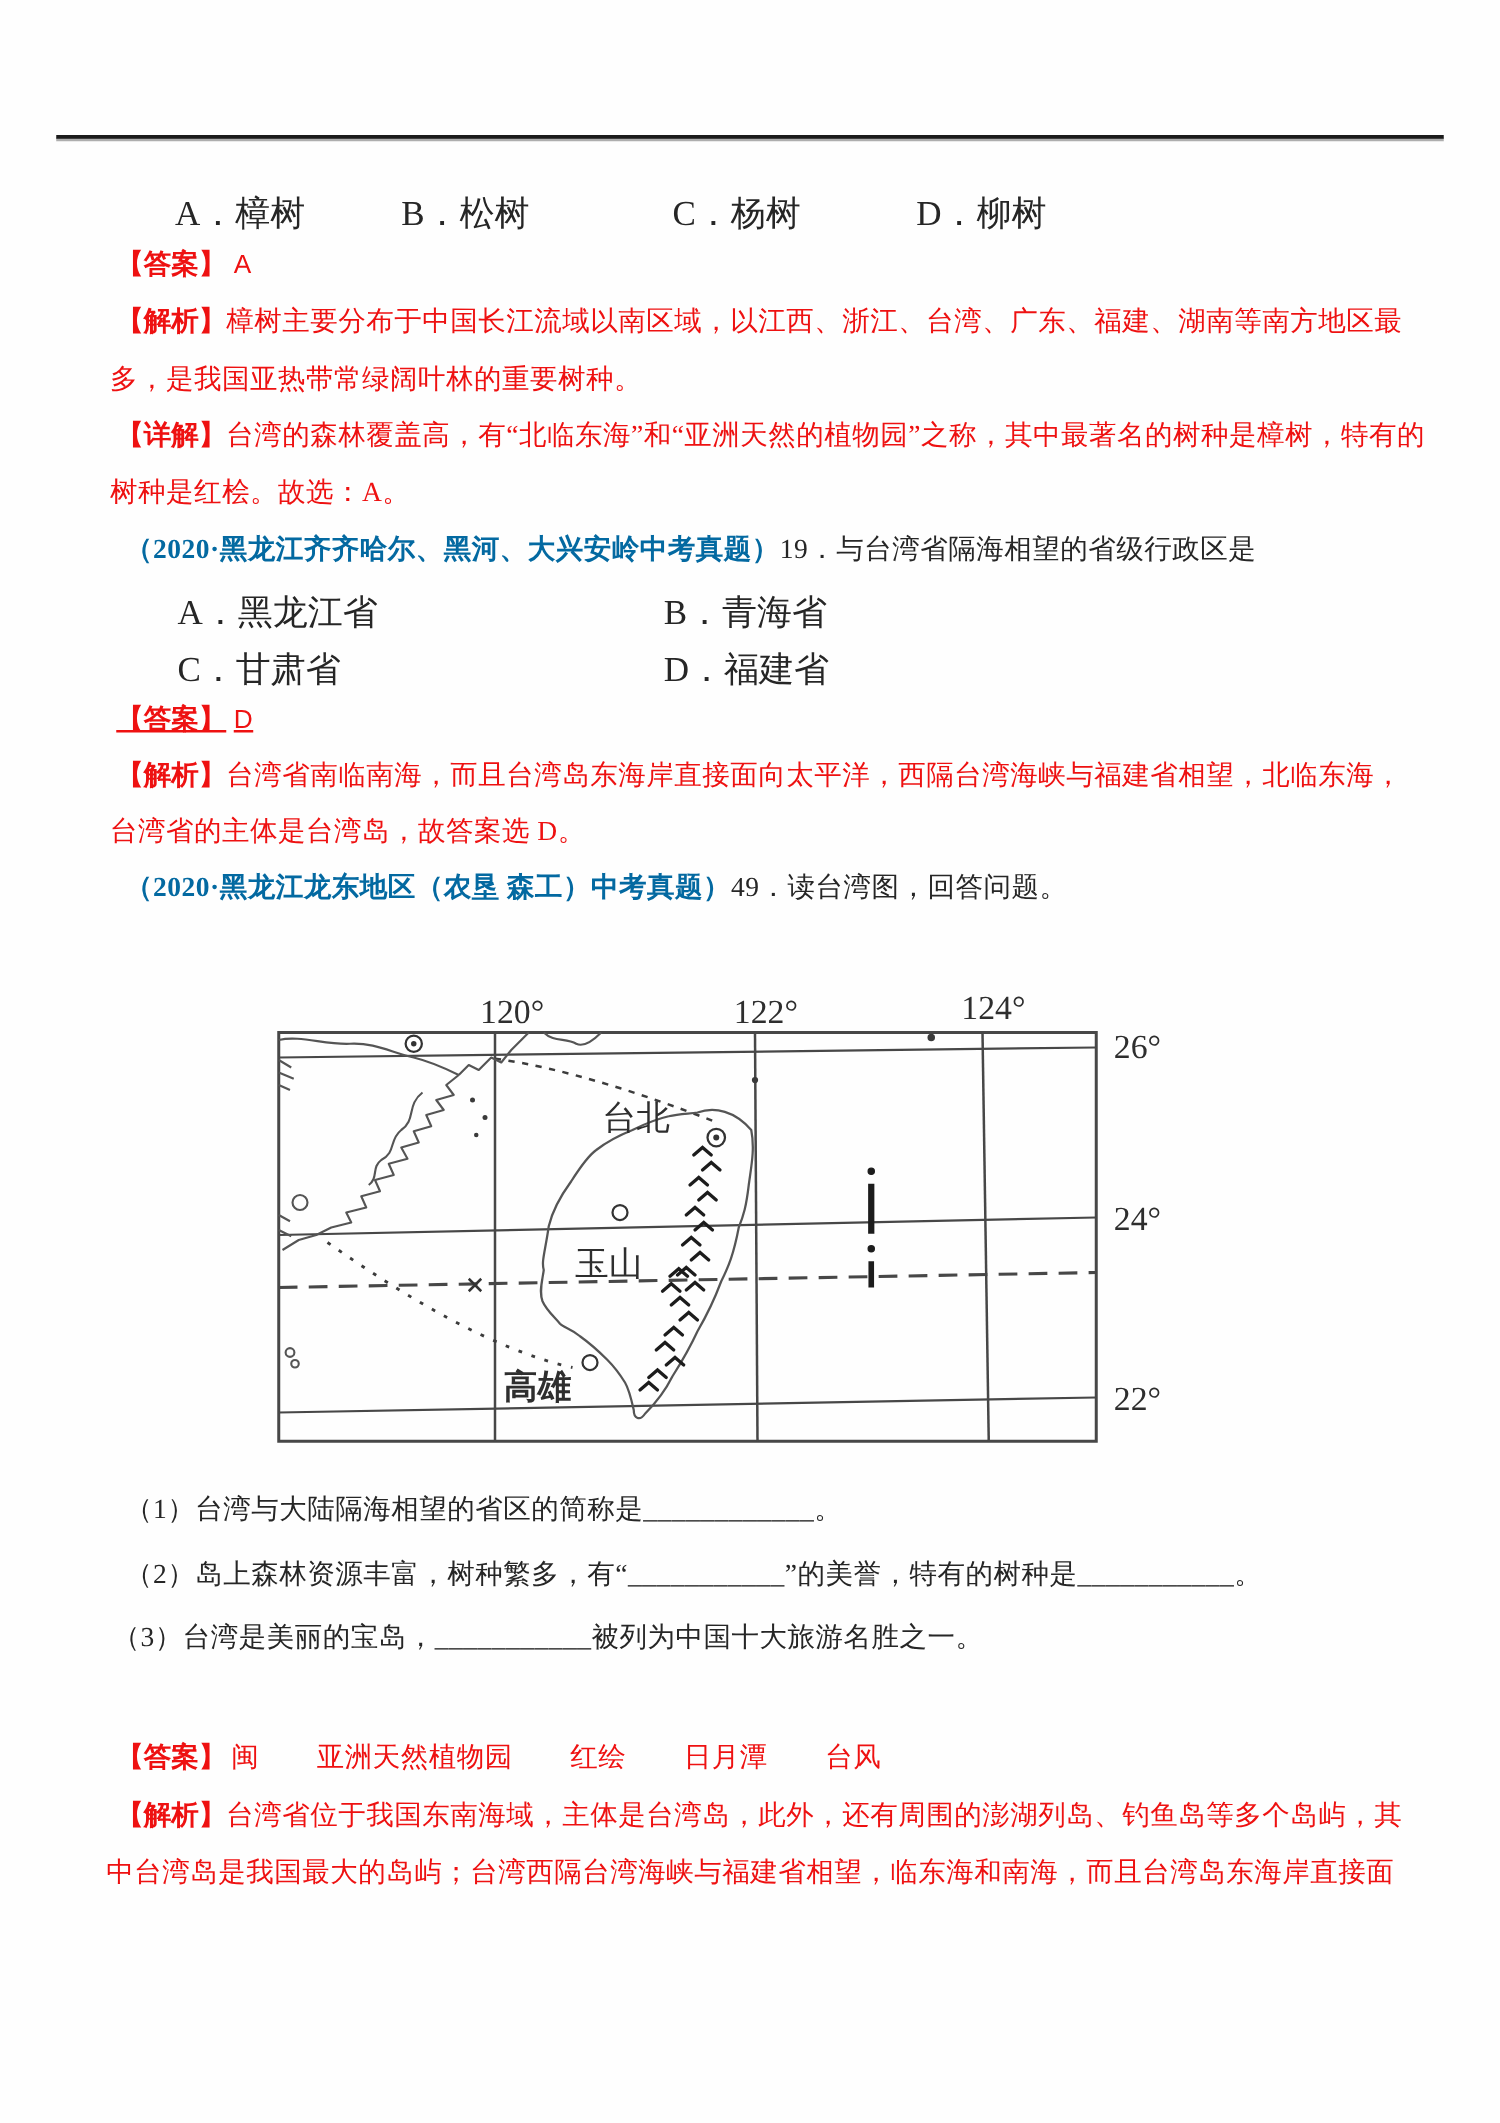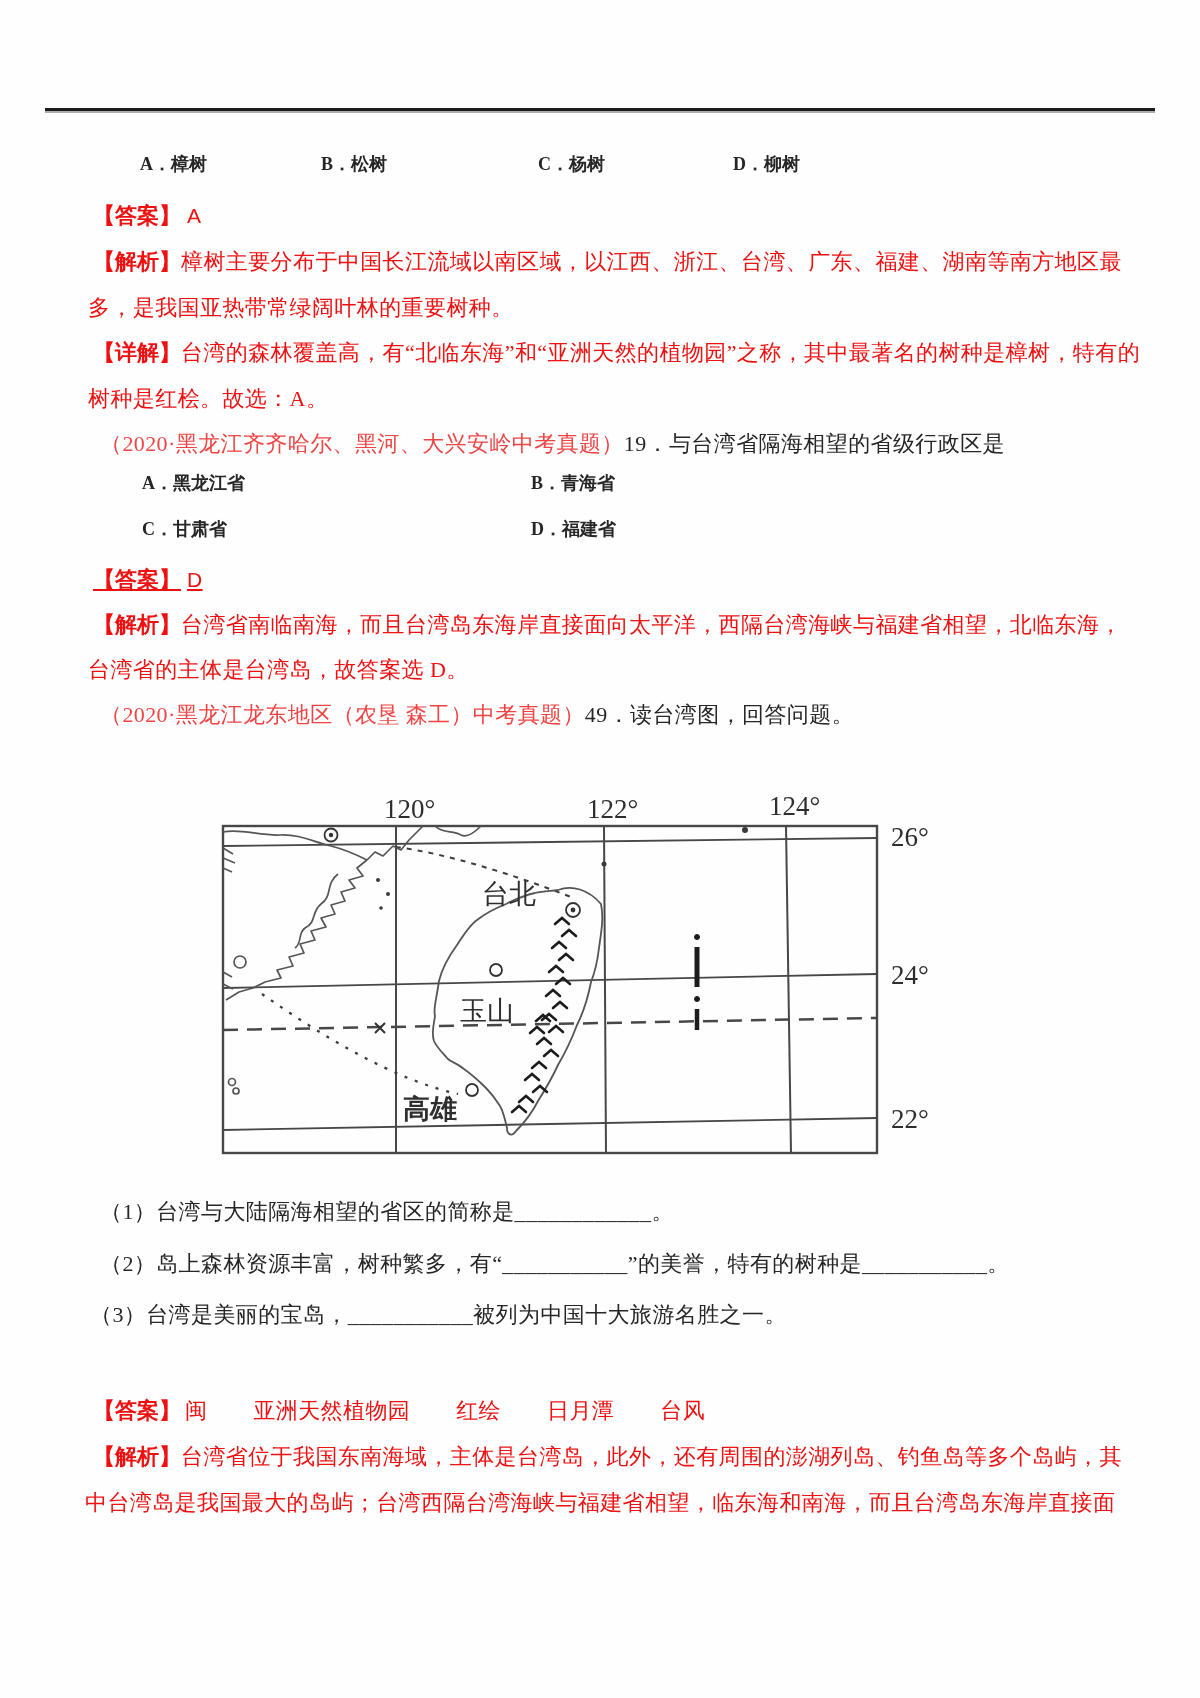--- a/index.html
+++ b/index.html
@@ -2,26 +2,26 @@
 <html><head>
 <meta charset="utf-8">
 <style>
   html,body { margin:0; padding:0; background:#e8e8e8; }
   .page {
     position:relative; width:1200px; height:1698px; margin:0 auto;
     background:#fefefe; overflow:hidden;
     font-family:"Liberation Serif","DejaVu Serif",serif;
     color:#262626;
   }
-  .ln { position:absolute; white-space:nowrap; font-size:22px; line-height:38px; letter-spacing:0.4px; }
+  .ln { position:absolute; white-space:nowrap; font-size:22px; line-height:28px; letter-spacing:0.4px; }
   .red { color:#ee1111; }
-  .blue { color:#ef4444; }
+  .blue { color:#0369a1;font-weight:bold; }
   .tag { font-weight:bold; letter-spacing:0; }
   .ansletter { margin-left:6px; font-family:"Liberation Sans","DejaVu Sans",sans-serif; font-size:21px; }
-  .opt { position:absolute; white-space:nowrap; font-size:18px;font-weight:bold; }
+  .opt { position:absolute; white-space:nowrap; font-size:28px; }
   .gapitem { margin-right:46px; }
   .divider { position:absolute; left:45px; top:108px; width:1110px; height:3px; background:#1b1b1b;
              box-shadow:0 2px 0 rgba(27,27,27,.35); }
   .mapwrap { position:absolute; left:205px; top:762px; width:740px; height:405px; }
   svg text { fill:#2e2e2e; font-family:"Liberation Serif","DejaVu Serif",serif; }
 </style>
 </head>
 <body>
 
 <div class="page">

